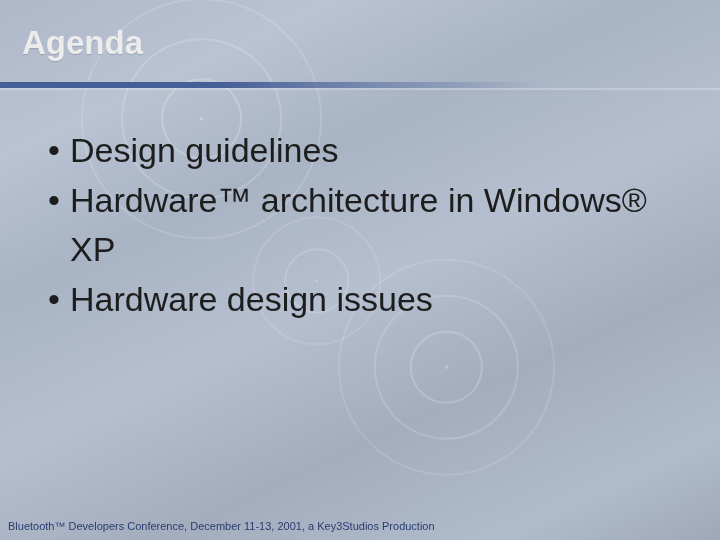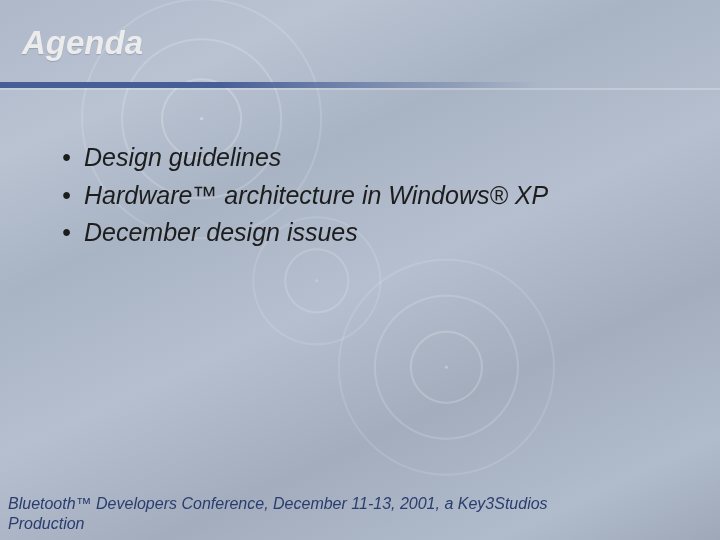--- a/index.html
+++ b/index.html
@@ -13,21 +13,20 @@
   .slide {
     position: relative;
     width: 720px;
     height: 540px;
     background:
       radial-gradient(circle at 28% 22%, rgba(255,255,255,0.35) 0 1px, transparent 2px 38px, rgba(255,255,255,0.22) 39px 40px, transparent 41px 78px, rgba(255,255,255,0.18) 79px 80px, transparent 81px 118px, rgba(255,255,255,0.14) 119px 120px, transparent 121px),
       radial-gradient(circle at 62% 68%, rgba(255,255,255,0.30) 0 1px, transparent 2px 34px, rgba(255,255,255,0.20) 35px 36px, transparent 37px 70px, rgba(255,255,255,0.16) 71px 72px, transparent 73px 106px, rgba(255,255,255,0.12) 107px 108px, transparent 109px),
       radial-gradient(circle at 44% 52%, rgba(255,255,255,0.22) 0 1px, transparent 2px 30px, rgba(255,255,255,0.16) 31px 32px, transparent 33px 62px, rgba(255,255,255,0.12) 63px 64px, transparent 65px),
       linear-gradient(155deg, #aeb8c9 0%, #b9c3d2 18%, #a8b3c4 34%, #b5bfcf 52%, #a3adbd 70%, #b0bbcb 88%, #9ea8b8 100%);
     box-sizing: border-box;
-    font-style: italic;
   }
   .title {
     position: absolute;
     top: 24px;
     left: 22px;
     color: #ececec;
     font-size: 33px;
     font-weight: bold;
     text-shadow: 0 1px 1px rgba(0,0,0,0.15);
   }
@@ -45,58 +44,58 @@
       rgba(70,95,150,0.0) 540px
     );
     box-shadow: 0 2px 0 rgba(255,255,255,0.25);
   }
   .bullets {
     position: absolute;
     top: 126px;
     left: 42px;
     right: 40px;
     color: #1d1d1d;
-    font-size: 25px;
+    font-size: 34px;
     line-height: 1.42;
     list-style: none;
     padding: 0;
-    margin: 14px;
+    margin: 0;
   }
   .bullets li {
     position: relative;
     padding-left: 28px;
     margin-bottom: 2px;
   }
   .bullets li::before {
     content: "•";
     position: absolute;
     left: 6px;
     top: 0;
     color: #1d1d1d;
   }
   .footer {
     position: absolute;
     left: 8px;
     right: 140px;
     bottom: 6px;
-    font-size: 16px;
+    font-size: 11px;
     color: #2a3d6e;
     line-height: 1.25;
   }
 </style>
 </head>
 <body>
 
 <div class="slide">
 
   <div class="title">Agenda</div>
 
   <div class="rule"></div>
 
   <ul class="bullets">
     <li>Design guidelines</li>
     <li>Hardware™ architecture in Windows® XP</li>
-    <li>December design issues</li>
+    <li>Hardware design issues</li>
   </ul>
 
   <div class="footer">Bluetooth™ Developers Conference, December 11-13, 2001, a Key3Studios Production</div>
 
 </div>
 
 </body></html>

